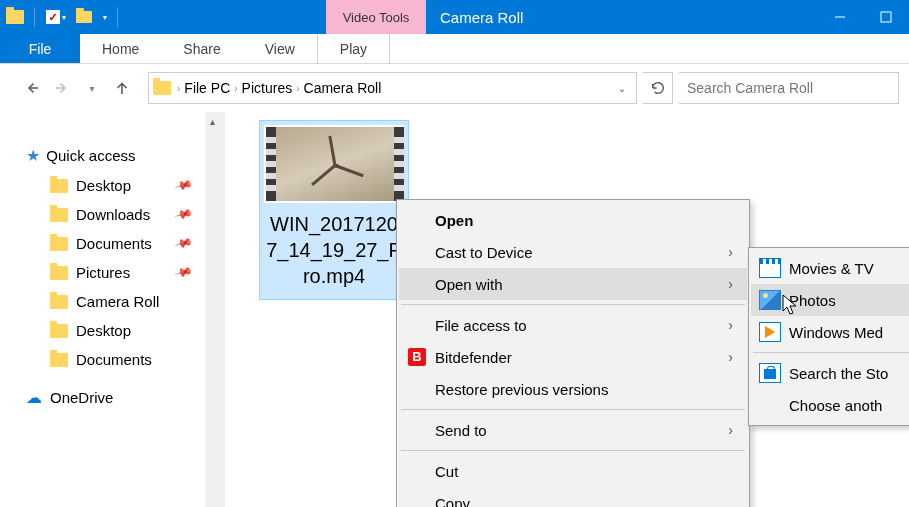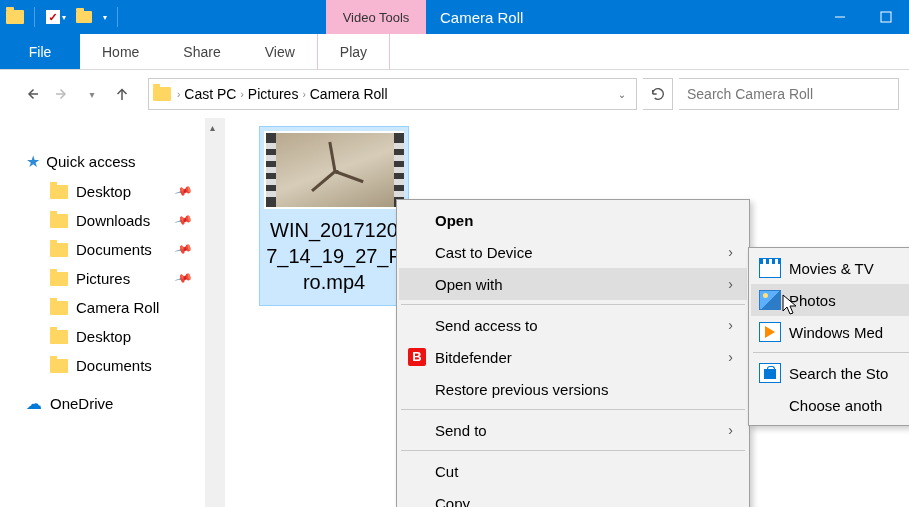--- a/index.html
+++ b/index.html
@@ -11,21 +11,21 @@
 .tb-folder-icon::before { content: ""; position: absolute; top: -3px; left: 0; width: 8px; height: 3px; background: #ffd662; border-radius: 1px 1px 0 0; }
 .qa-sep { width: 1px; height: 20px; background: rgba(255,255,255,.3); margin: 0 4px; }
 .qa-btn { width: 22px; height: 22px; display: flex; align-items: center; justify-content: center; }
 .tb-check { width: 14px; height: 14px; background: #fff; display: flex; align-items: center; justify-content: center; color: #c00; font-weight: bold; font-size: 11px; }
 .tb-down { font-size: 8px; margin-left: 2px; }
 .tb-tool-tab { position: absolute; left: 326px; top: 0; height: 34px; width: 100px; background: #f7b6d2; color: #333; display: flex; align-items: center; justify-content: center; font-size: 13px; }
 .tb-title { position: absolute; left: 440px; top: 0; height: 34px; display: flex; align-items: center; color: #fff; font-size: 15px; }
 .tb-win { position: absolute; right: 0; top: 0; display: flex; }
 .tb-win-btn { width: 46px; height: 34px; display: flex; align-items: center; justify-content: center; }
 
-.ribbon { height: 36px; display: flex; align-items: stretch; border-bottom: 1px solid #d9d9d9; background: #fff; }
+.ribbon { height: 30px; display: flex; align-items: stretch; border-bottom: 1px solid #d9d9d9; background: #fff; }
 .ribbon-file { width: 80px; background: #0078d7; color: #fff; display: flex; align-items: center; justify-content: center; font-size: 14px; }
 .ribbon-tab { padding: 0 22px; display: flex; align-items: center; color: #444; font-size: 14px; }
 .ribbon-tab.play { position: relative; border-left: 1px solid #eac4d6; border-right: 1px solid #eac4d6; }
 
 .nav-row { height: 48px; display: flex; align-items: center; padding: 0 10px 0 20px; gap: 6px; }
 .nav-arrow { width: 24px; height: 24px; display: flex; align-items: center; justify-content: center; color: #555; font-size: 18px; }
 .nav-arrow.disabled { color: #bbb; }
 .nav-arrow svg { width: 18px; height: 18px; }
 .addr-bar { flex: 1; height: 32px; border: 1px solid #ccc; display: flex; align-items: center; padding: 0 4px; margin-left: 8px; }
 .addr-folder { width: 18px; height: 14px; background: #ffd662; border-radius: 1px; margin-right: 6px; position: relative; }
@@ -146,21 +146,21 @@
   <div class="nav-arrow" style="font-size:10px;color:#888">▾</div>
   <div class="nav-arrow">
       <svg viewBox="0 0 24 24">
         <path d="M6 12l6-6 6 6" fill="none" stroke="#555" stroke-width="2"></path>
         <line x1="12" y1="6" x2="12" y2="20" stroke="#555" stroke-width="2"></line>
       </svg>
     </div>
   <div class="addr-bar">
     <div class="addr-folder"></div>
     <span class="crumb-sep">›</span>
-    <span class="crumb">Cast PC</span>
+    <span class="crumb">File PC</span>
     <span class="crumb-sep">›</span>
     <span class="crumb">Pictures</span>
     <span class="crumb-sep">›</span>
     <span class="crumb">Camera Roll</span>
     <div class="addr-spacer"></div>
     <div class="addr-drop">⌄</div>
   </div>
   <div class="refresh-btn">
       <svg width="16" height="16" viewBox="0 0 24 24">
         <path d="M4 12a8 8 0 1 1 3 6.2M4 12V6m0 6h6" fill="none" stroke="#555" stroke-width="2"></path>
@@ -234,21 +234,21 @@
   <div class="ctx-item">
       <span>Cast to Device</span>
       <span class="ctx-arrow">›</span>
     </div>
   <div class="ctx-item hover">
       <span>Open with</span>
       <span class="ctx-arrow">›</span>
     </div>
   <div class="ctx-sep"></div>
   <div class="ctx-item">
-      <span>Send access to</span>
+      <span>File access to</span>
       <span class="ctx-arrow">›</span>
     </div>
   <div class="ctx-item">
       <span class="ctx-icon">
         <span class="bd-icon">B</span>
       </span>
       <span>Bitdefender</span>
       <span class="ctx-arrow">›</span>
     </div>
   <div class="ctx-item">Restore previous versions</div>

